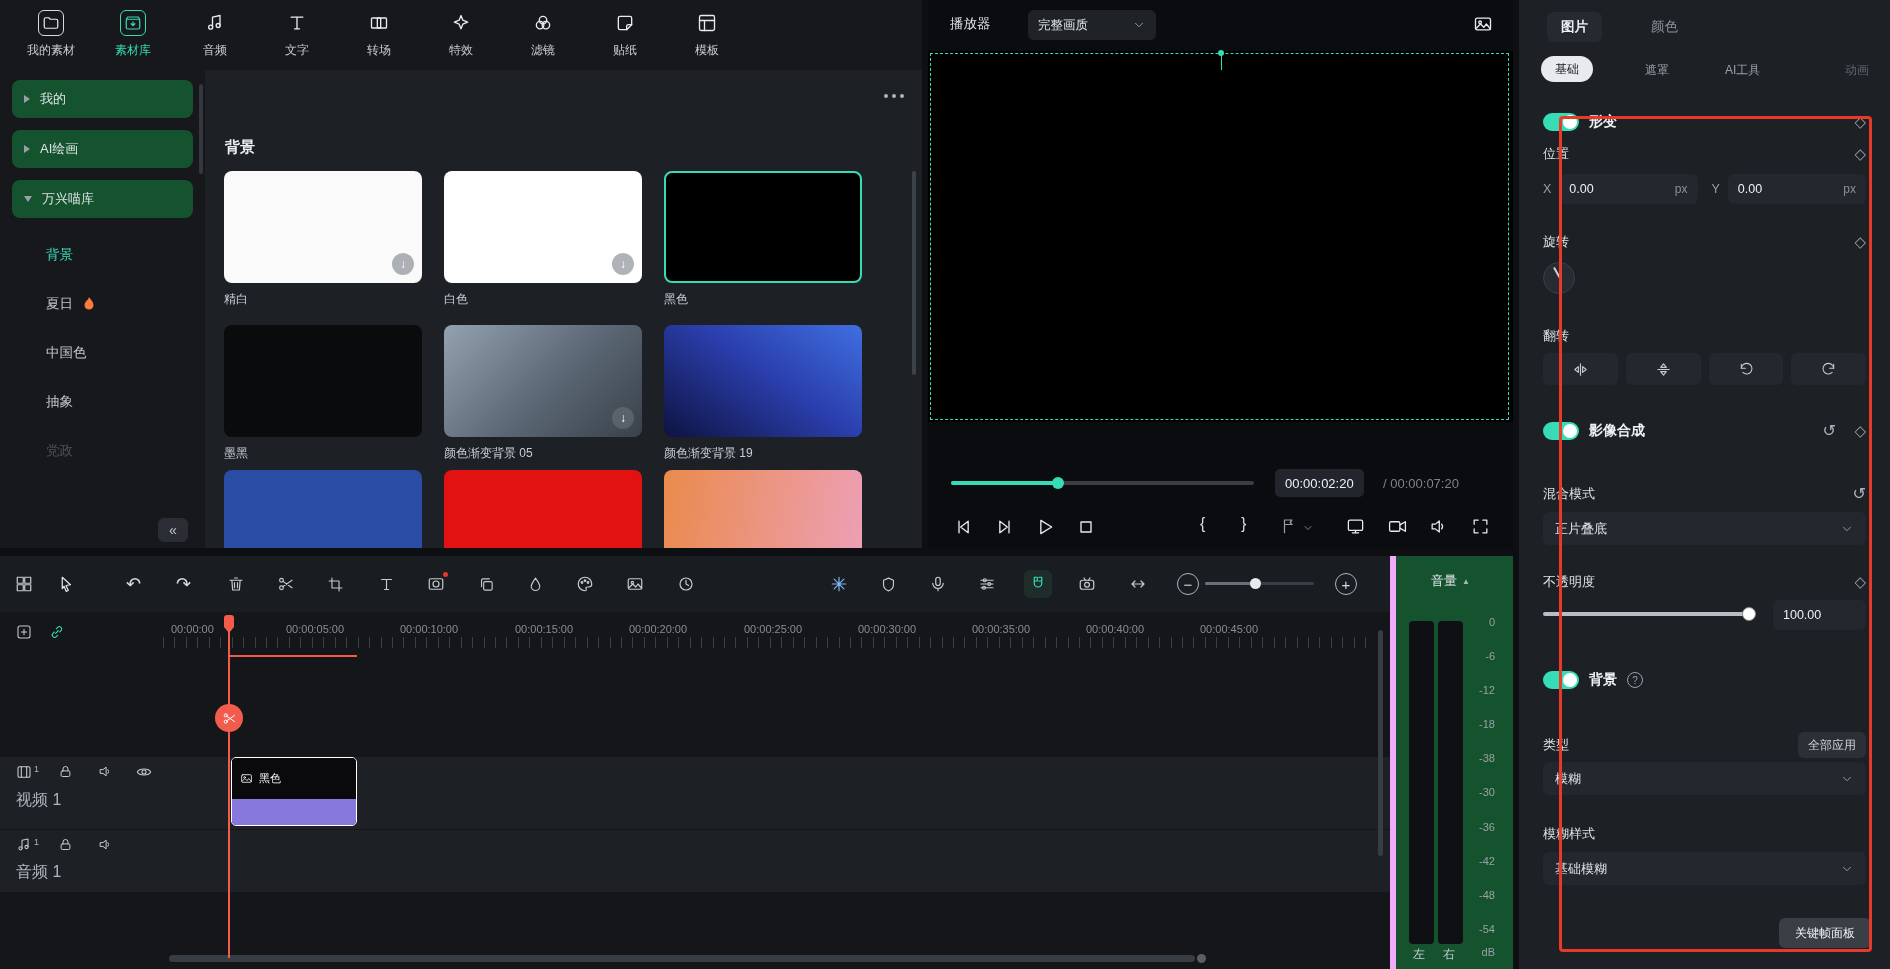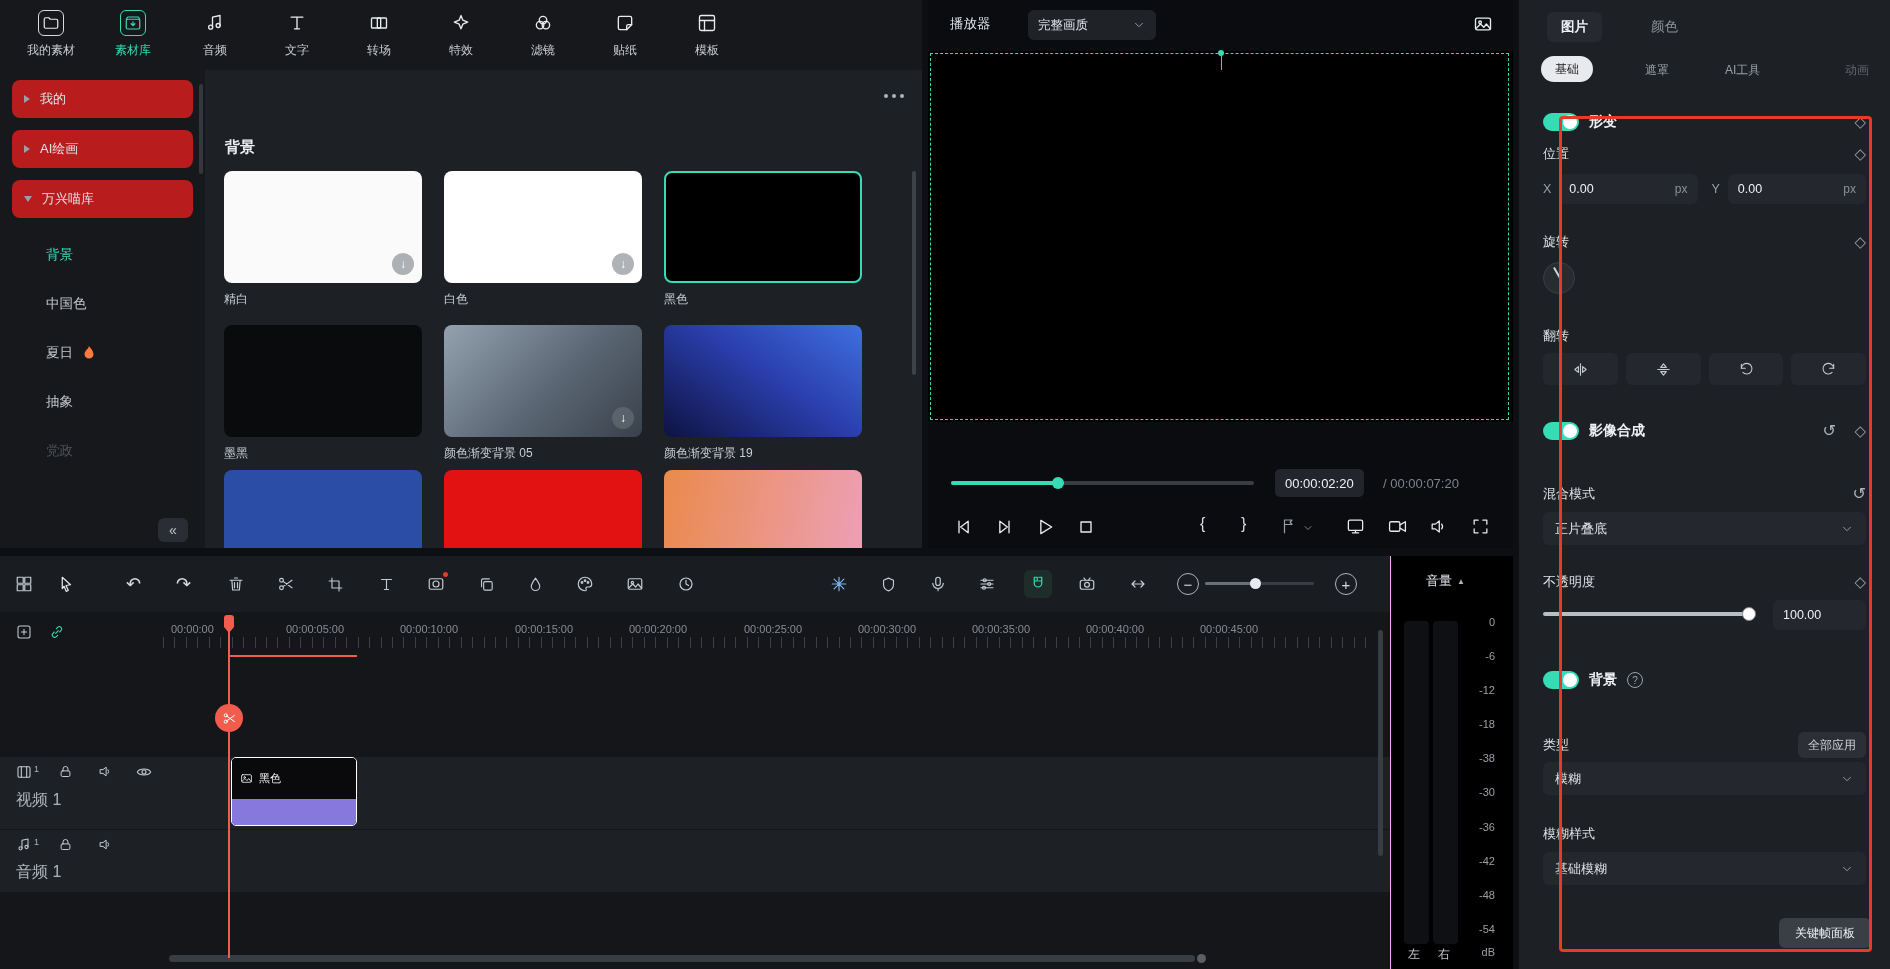--- a/index.html
+++ b/index.html
@@ -16,21 +16,21 @@
   .top-nav{position:absolute;left:0;top:0;width:922px;height:70px;background:#16181c;display:flex;align-items:flex-start;padding:10px 0 0 22px;gap:24px}
   .nav-item{width:58px;display:flex;flex-direction:column;align-items:center;gap:6px;cursor:pointer}
   .nav-item .glyphbox{width:26px;height:26px;border-radius:6px;display:flex;align-items:center;justify-content:center}
   .nav-item .boxed{border:1.5px solid #d7dbe0}
   .nav-item.active .boxed{border-color:#35dcb5}
   .nav-label{font-size:12px;color:#c9cdd3;white-space:nowrap}
   .nav-item.active .nav-label{color:#35dcb5}
 
   
   .sidebar{position:absolute;left:0;top:70px;width:205px;height:478px;background:#16181c;padding-top:10px;overflow:hidden}
-  .side-group{height:38px;margin:0 12px 12px 12px;background:#b91c1c;border-radius:8px;display:flex;align-items:center;gap:10px;padding:0 12px;cursor:pointer}
+  .side-group{height:38px;margin:0 12px 12px 12px;background:#14532d;border-radius:8px;display:flex;align-items:center;gap:10px;padding:0 12px;cursor:pointer}
   .side-group .glabel{font-size:13px;color:#dfe3e8}
   .tri-r{width:0;height:0;border-left:6px solid #9aa0a8;border-top:4px solid transparent;border-bottom:4px solid transparent}
   .tri-d{width:0;height:0;border-top:6px solid #9aa0a8;border-left:4px solid transparent;border-right:4px solid transparent}
   .side-list{position:absolute;left:0;top:160px;width:205px}
   .side-item{height:49px;line-height:49px;padding-left:46px;font-size:13.5px;color:#c3c8ce;cursor:pointer;display:flex;align-items:center;gap:8px}
   .side-item.active{color:#35dcb5}
   .side-item.dimmed{color:#6a7077;opacity:.65}
   .collapse-btn{position:absolute;left:158px;top:448px;width:30px;height:24px;background:#2a2e34;border-radius:6px;color:#c3c8ce;font-size:14px;display:flex;align-items:center;justify-content:center;cursor:pointer}
   .side-scroll{position:absolute;right:2px;top:14px;width:4px;height:90px;background:#34383e;border-radius:2px}
 
@@ -120,21 +120,21 @@
   .clip-top span{font-size:11px;color:#eef1f4}
   .clip-bottom{height:26.5px;background:#8678dd}
   .playhead-line{position:absolute;left:228px;top:59px;width:2px;height:343px;background:#f25c4c;z-index:20}
   .playhead-flag{position:absolute;left:224px;top:59px;width:10px;height:12px;background:#f25c4c;border-radius:3px 3px 0 0;z-index:21}
   .playhead-flag:after{content:"";position:absolute;left:0;top:12px;border-left:5px solid transparent;border-right:5px solid transparent;border-top:6px solid #f25c4c}
   .playhead-hline{position:absolute;left:229px;top:99px;width:128px;height:2px;background:#f25c4c;z-index:20}
   .scissor-badge{position:absolute;left:215px;top:148px;width:28px;height:28px;border-radius:50%;background:#f25c4c;display:flex;align-items:center;justify-content:center;z-index:22;cursor:pointer}
   .tl-hscroll{position:absolute;left:169px;top:399px;width:1026px;height:7px;background:#383c43;border-radius:4px;cursor:pointer}
   .tl-hscroll-dot{position:absolute;left:1197px;top:398px;width:9px;height:9px;border-radius:50%;background:#5a5f66}
   .tl-vscroll{position:absolute;left:1378px;top:74px;width:5px;height:226px;background:#383c43;border-radius:3px;cursor:pointer}
-  .meter-col{position:absolute;left:1390px;top:0;width:123px;height:413px;border-left:1px solid #f0abfc;background:#000000}
+  .meter-col{position:absolute;left:1390px;top:0;width:123px;height:413px;border-left:6px solid #f0abfc;background:#14532d}
   .vol-head{position:absolute;left:35px;top:16px;display:flex;align-items:center;gap:5px;cursor:pointer}
   .vol-head span{font-size:13px;color:#dfe3e8}
   .vol-head i{font-style:normal;font-size:8px;color:#aeb4bc}
   .meter-bar{position:absolute;top:65px;width:25px;height:323px;background:#0e1013;border-radius:4px}
   .meter-num{position:absolute;right:18px;font-size:11px;color:#9aa0a8;text-align:right}
   .meter-ch{position:absolute;top:390px;font-size:12px;color:#c3c8ce}
 </style>
 </head>
 <body>
 
@@ -415,28 +415,28 @@
     </div>
     <div class="side-group">
       <span class="tri-d"></span>
       <span class="glabel">万兴喵库</span>
     </div>
     <div class="side-list">
       <div class="side-item active">
           <span>背景</span>
         </div>
       <div class="side-item">
-          <span>中国色</span>
-        </div>
-      <div class="side-item">
         <span>夏日</span>
         <svg class="icon" style="stroke:#ff7a3d;fill:#ff7a3d" width="16" height="16">
             <use href="#i-flame"></use>
           </svg>
       </div>
+      <div class="side-item">
+          <span>中国色</span>
+        </div>
       <div class="side-item">
           <span>抽象</span>
         </div>
       <div class="side-item dimmed">
           <span>党政</span>
         </div>
     </div>
     <div class="side-scroll"></div>
     <div class="collapse-btn">
         <span>«</span>

